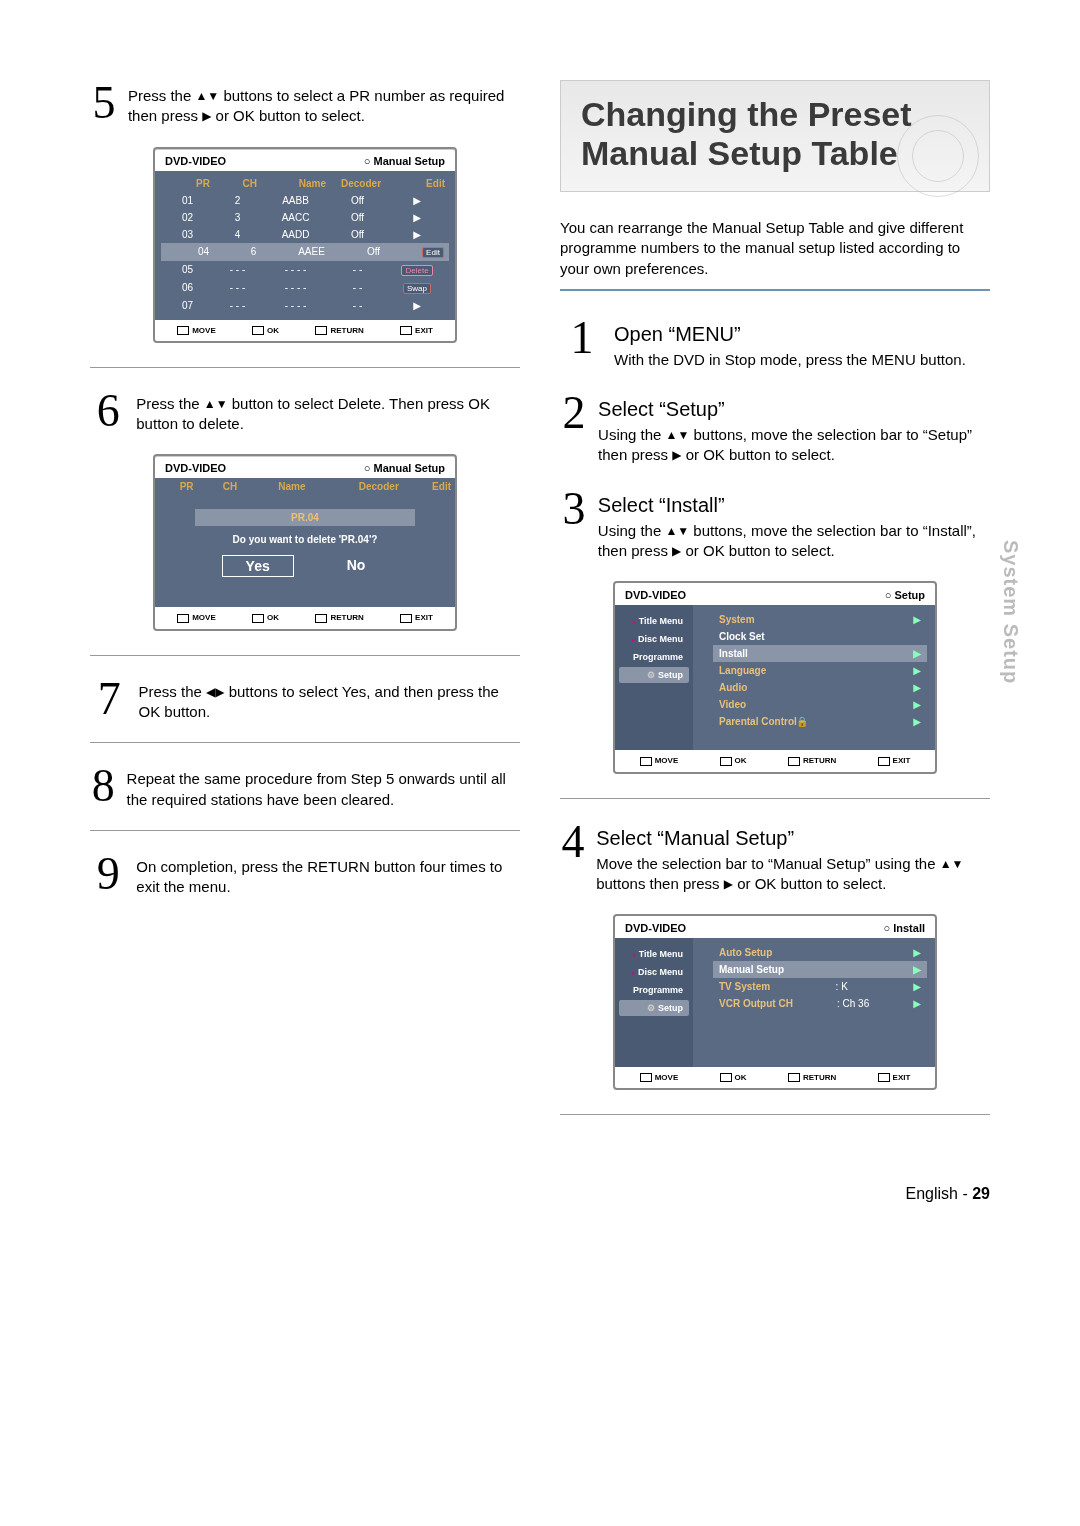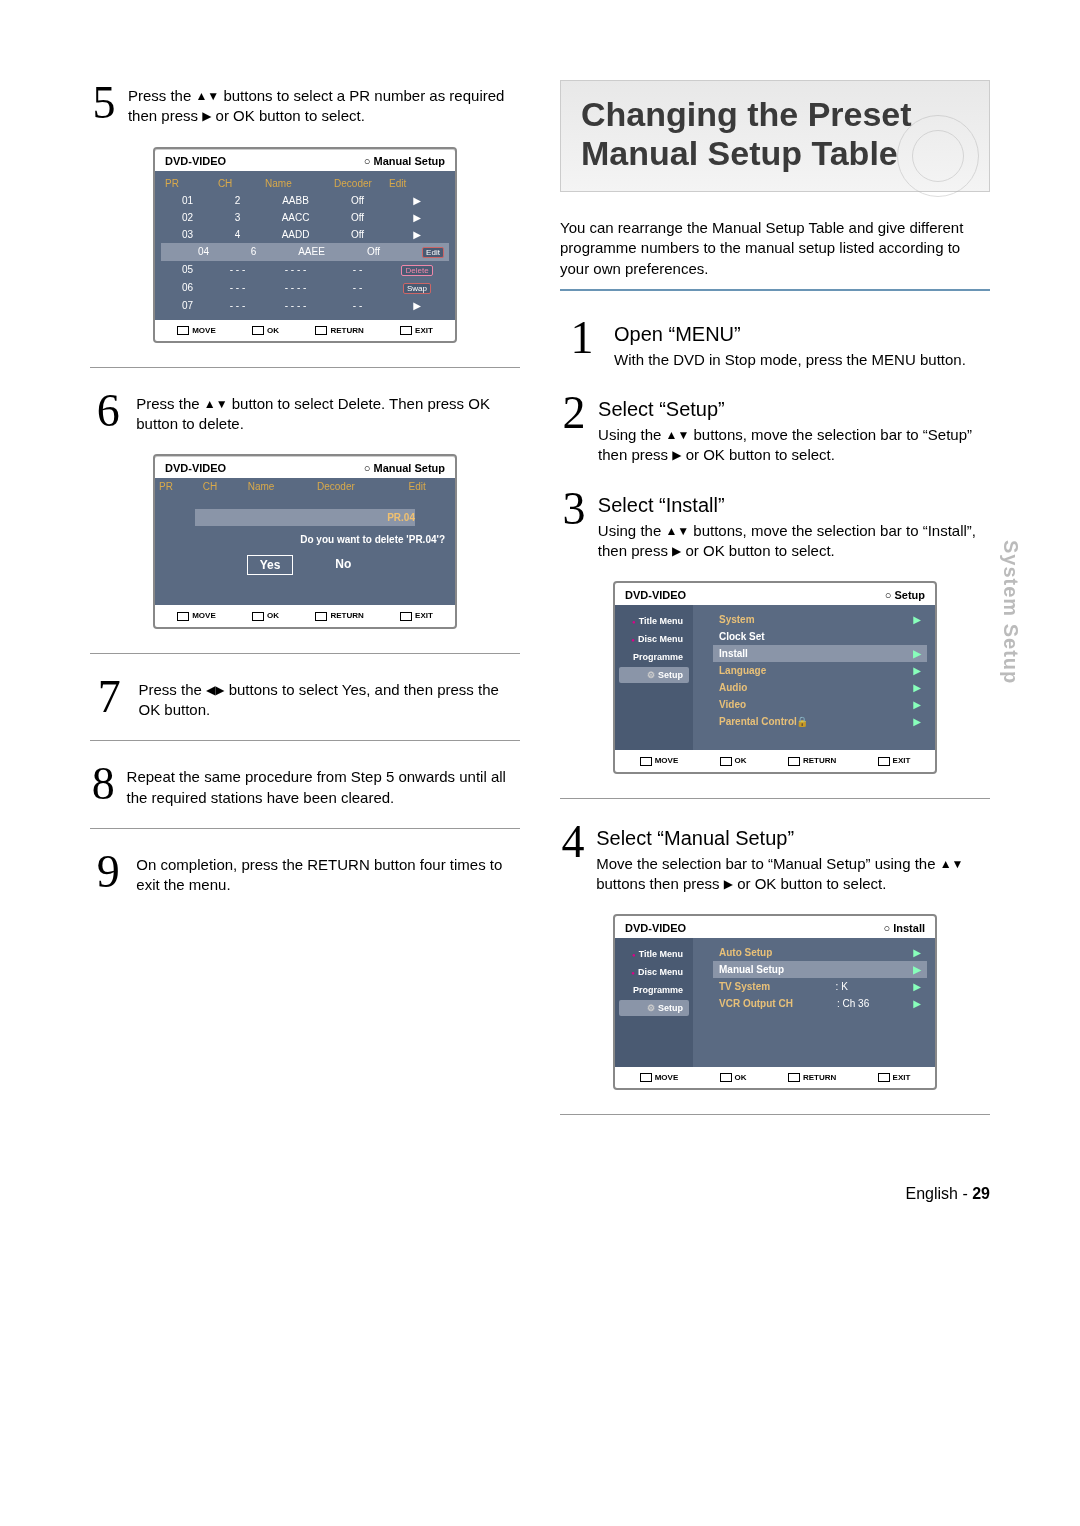--- a/index.html
+++ b/index.html
@@ -74,23 +74,23 @@
     color: #fff;
     padding: 4px 6px 6px 6px;
   }
   .osd-table {
     width: 100%;
     border-collapse: collapse;
     font-size: 10px;
   }
   .osd-table th {
     color: #d9a94a;
-    font-weight: normal;
+    font-weight: bold;
     padding: 3px 4px;
-    text-align: left;
+    text-align: right;
     font-size: 10px;
   }
   .osd-table td {
     padding: 3px 4px;
     text-align: center;
     color: #fff;
   }
   .osd-table tr.hl td {
     background: #8a95a8;
     padding-left: 36px;
@@ -118,21 +118,21 @@
     display: inline-block;
     width: 10px; height: 7px;
     margin-right: 3px;
     border: 1px solid #000;
     vertical-align: middle;
   }
   
   .confirm-body {
     background: #5a6a82;
     color: #fff;
-    text-align: right;
+    text-align: center;
     padding: 10px 10px 30px 10px;
     position: relative;
   }
   .confirm-body .prlabel {
     background: #8a95a8;
     padding: 3px 0;
     margin: 4px 30px 8px 30px;
     color: #f0c070;
     font-weight: bold;
     font-size: 10px;
@@ -141,22 +141,22 @@
     font-size: 10px;
     font-weight: bold;
     margin-bottom: 10px;
   }
   .confirm-body .yn {
     display: flex;
     justify-content: center;
     gap: 30px;
   }
   .confirm-body .yn div {
-    padding: 2px 12px;
-    font-size: 12px;
+    padding: 2px 23px;
+    font-size: 14px;
     font-weight: bold;
   }
   .confirm-body .yn .yes { border: 1px solid #fff; }
   
   .osd2 {
     width: 320px;
     margin: 10px auto 24px auto;
     border: 2px solid #888;
     border-radius: 4px;
     background: #fff;

